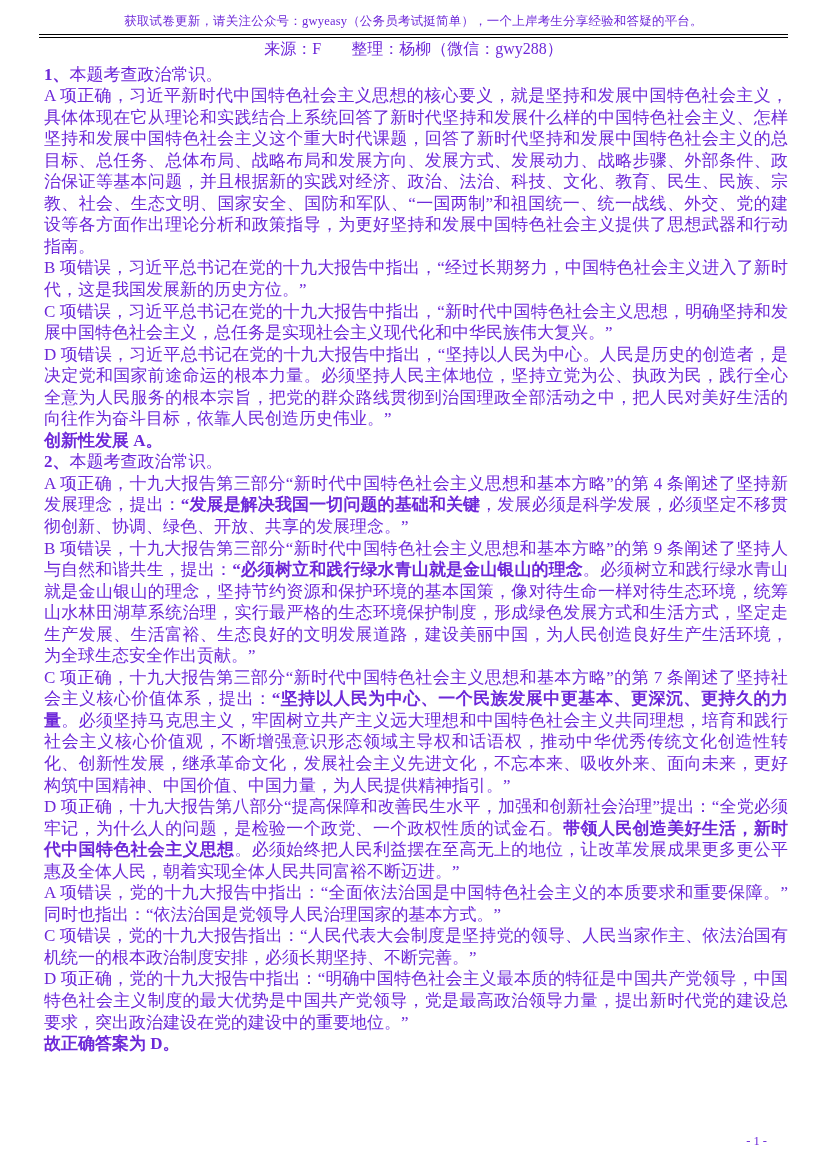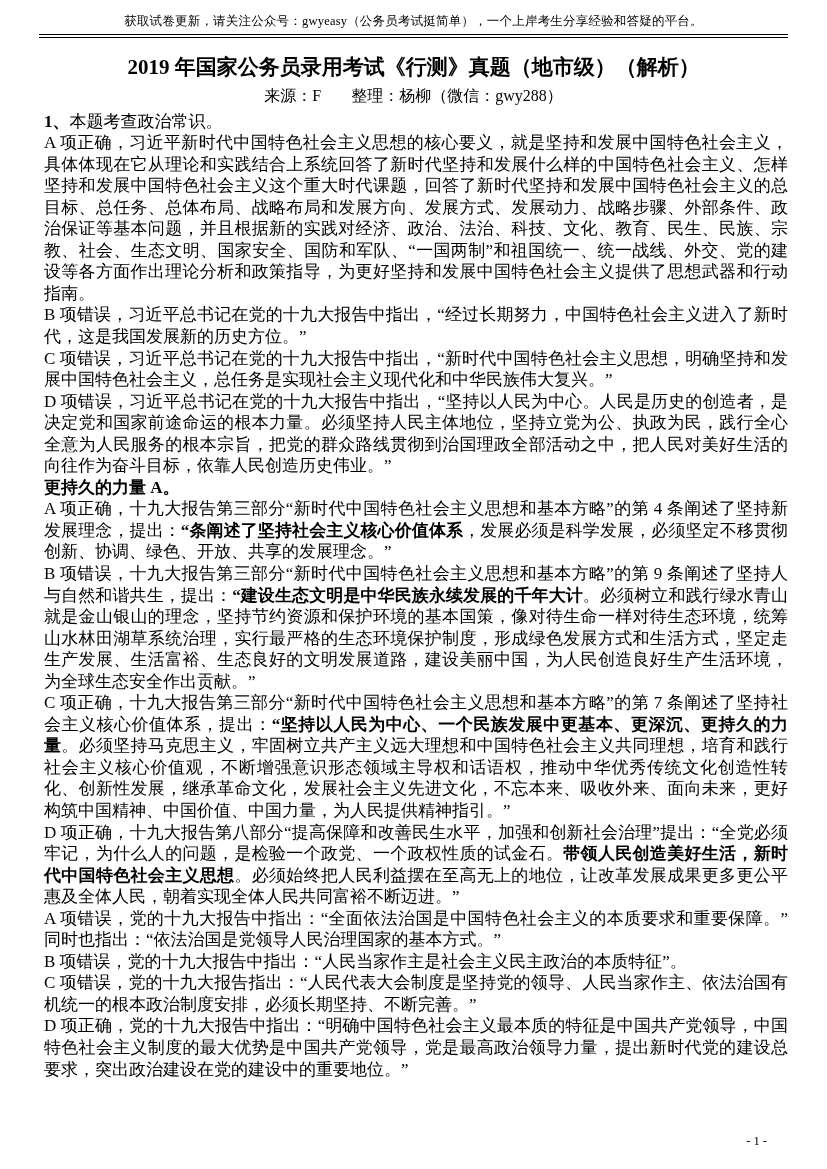--- a/index.html
+++ b/index.html
@@ -1,21 +1,21 @@
 <!DOCTYPE html>
 <html lang="zh"><head>
 <meta charset="utf-8">
 <style>
   html, body { margin: 0; padding: 0; background: #ffffff; }
   .page {
     position: relative;
     width: 827px;
     height: 1169px;
     background: #ffffff;
-    color: #000000;
+    color: #6d28d9;
     font-family: "Liberation Serif", "DejaVu Serif", serif;
     overflow: hidden;
   }
   .header-text {
     padding-top: 13px;
     text-align: center;
     font-size: 12.5px;
     line-height: 17px;
     letter-spacing: 0.2px;
   }
@@ -57,39 +57,39 @@
 </style>
 </head>
 <body>
 
 <div class="page">
   <div>
     <div class="header-text">获取试卷更新，请关注公众号：gwyeasy（公务员考试挺简单），一个上岸考生分享经验和答疑的平台。</div>
     <div class="header-rule"></div>
   </div>
 
-  <h1 class="title">2019 年国家公务员录用考试《行测》真题（地市级）（解析）</h1>
 
   <div class="meta">
     <span>来源：F</span><span class="meta-gap"></span><span>整理：杨柳（微信：gwy288）</span>
   </div>
 
   <div class="doc-body" id="doc-body">
       <p class="para"><span class="b">1、</span><span>本题考查政治常识。</span></p>
       <p class="para"><span>A 项正确，习近平新时代中国特色社会主义思想的核心要义，就是坚持和发展中国特色社会主义，具体体现在它从理论和实践结合上系统回答了新时代坚持和发展什么样的中国特色社会主义、怎样坚持和发展中国特色社会主义这个重大时代课题，回答了新时代坚持和发展中国特色社会主义的总目标、总任务、总体布局、战略布局和发展方向、发展方式、发展动力、战略步骤、外部条件、政治保证等基本问题，并且根据新的实践对经济、政治、法治、科技、文化、教育、民生、民族、宗教、社会、生态文明、国家安全、国防和军队、“一国两制”和祖国统一、统一战线、外交、党的建设等各方面作出理论分析和政策指导，为更好坚持和发展中国特色社会主义提供了思想武器和行动指南。</span></p>
       <p class="para"><span>B 项错误，习近平总书记在党的十九大报告中指出，“经过长期努力，中国特色社会主义进入了新时代，这是我国发展新的历史方位。”</span></p>
       <p class="para"><span>C 项错误，习近平总书记在党的十九大报告中指出，“新时代中国特色社会主义思想，明确坚持和发展中国特色社会主义，总任务是实现社会主义现代化和中华民族伟大复兴。”</span></p>
       <p class="para"><span>D 项错误，习近平总书记在党的十九大报告中指出，“坚持以人民为中心。人民是历史的创造者，是决定党和国家前途命运的根本力量。必须坚持人民主体地位，坚持立党为公、执政为民，践行全心全意为人民服务的根本宗旨，把党的群众路线贯彻到治国理政全部活动之中，把人民对美好生活的向往作为奋斗目标，依靠人民创造历史伟业。”</span></p>
-      <p class="para"><span class="b">更持久的力量 A。</span></p>
-      <p class="para"><span>A 项正确，十九大报告第三部分“新时代中国特色社会主义思想和基本方略”的第 4 条阐述了坚持新发展理念，提出：</span><span class="b">“条阐述了坚持社会主义核心价值体系</span><span>，发展必须是科学发展，必须坚定不移贯彻创新、协调、绿色、开放、共享的发展理念。”</span></p>
-      <p class="para"><span>B 项错误，十九大报告第三部分“新时代中国特色社会主义思想和基本方略”的第 9 条阐述了坚持人与自然和谐共生，提出：</span><span class="b">“建设生态文明是中华民族永续发展的千年大计</span><span>。必须树立和践行绿水青山就是金山银山的理念，坚持节约资源和保护环境的基本国策，像对待生命一样对待生态环境，统筹山水林田湖草系统治理，实行最严格的生态环境保护制度，形成绿色发展方式和生活方式，坚定走生产发展、生活富裕、生态良好的文明发展道路，建设美丽中国，为人民创造良好生产生活环境，为全球生态安全作出贡献。”</span></p>
+      <p class="para"><span class="b">创新性发展 A。</span></p>
+      <p class="para"><span class="b">2、</span><span>本题考查政治常识。</span></p>
+      <p class="para"><span>A 项正确，十九大报告第三部分“新时代中国特色社会主义思想和基本方略”的第 4 条阐述了坚持新发展理念，提出：</span><span class="b">“发展是解决我国一切问题的基础和关键</span><span>，发展必须是科学发展，必须坚定不移贯彻创新、协调、绿色、开放、共享的发展理念。”</span></p>
+      <p class="para"><span>B 项错误，十九大报告第三部分“新时代中国特色社会主义思想和基本方略”的第 9 条阐述了坚持人与自然和谐共生，提出：</span><span class="b">“必须树立和践行绿水青山就是金山银山的理念</span><span>。必须树立和践行绿水青山就是金山银山的理念，坚持节约资源和保护环境的基本国策，像对待生命一样对待生态环境，统筹山水林田湖草系统治理，实行最严格的生态环境保护制度，形成绿色发展方式和生活方式，坚定走生产发展、生活富裕、生态良好的文明发展道路，建设美丽中国，为人民创造良好生产生活环境，为全球生态安全作出贡献。”</span></p>
       <p class="para"><span>C 项正确，十九大报告第三部分“新时代中国特色社会主义思想和基本方略”的第 7 条阐述了坚持社会主义核心价值体系，提出：</span><span class="b">“坚持以人民为中心、一个民族发展中更基本、更深沉、更持久的力量</span><span>。必须坚持马克思主义，牢固树立共产主义远大理想和中国特色社会主义共同理想，培育和践行社会主义核心价值观，不断增强意识形态领域主导权和话语权，推动中华优秀传统文化创造性转化、创新性发展，继承革命文化，发展社会主义先进文化，不忘本来、吸收外来、面向未来，更好构筑中国精神、中国价值、中国力量，为人民提供精神指引。”</span></p>
       <p class="para"><span>D 项正确，十九大报告第八部分“提高保障和改善民生水平，加强和创新社会治理”提出：“全党必须牢记，为什么人的问题，是检验一个政党、一个政权性质的试金石。</span><span class="b">带领人民创造美好生活，新时代中国特色社会主义思想</span><span>。必须始终把人民利益摆在至高无上的地位，让改革发展成果更多更公平惠及全体人民，朝着实现全体人民共同富裕不断迈进。”</span></p>
       <p class="para"><span>A 项错误，党的十九大报告中指出：“全面依法治国是中国特色社会主义的本质要求和重要保障。”同时也指出：“依法治国是党领导人民治理国家的基本方式。”</span></p>
-      <p class="para"><span>B 项错误，党的十九大报告中指出：“人民当家作主是社会主义民主政治的本质特征”。</span></p>
       <p class="para"><span>C 项错误，党的十九大报告指出：“人民代表大会制度是坚持党的领导、人民当家作主、依法治国有机统一的根本政治制度安排，必须长期坚持、不断完善。”</span></p>
       <p class="para"><span>D 项正确，党的十九大报告中指出：“明确中国特色社会主义最本质的特征是中国共产党领导，中国特色社会主义制度的最大优势是中国共产党领导，党是最高政治领导力量，提出新时代党的建设总要求，突出政治建设在党的建设中的重要地位。”</span></p>
+      <p class="para"><span class="b">故正确答案为 D。</span></p>
     </div>
 
   <div class="footer">
     <span>- 1 -</span>
   </div>
 </div>
 
 </body></html>

